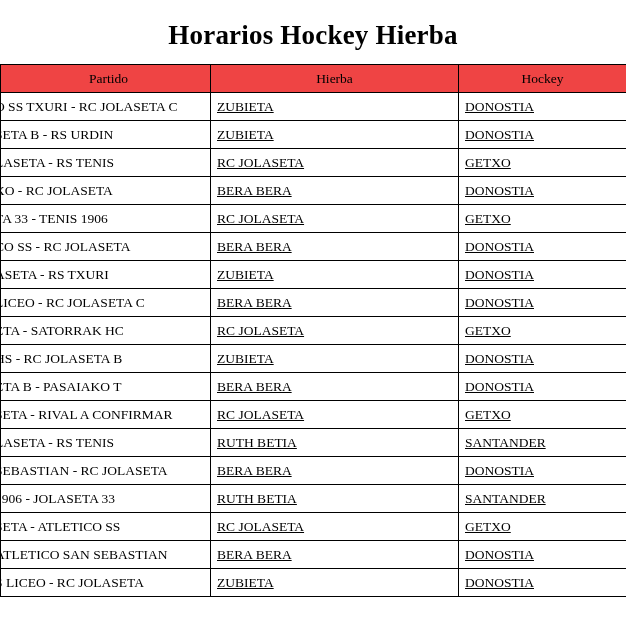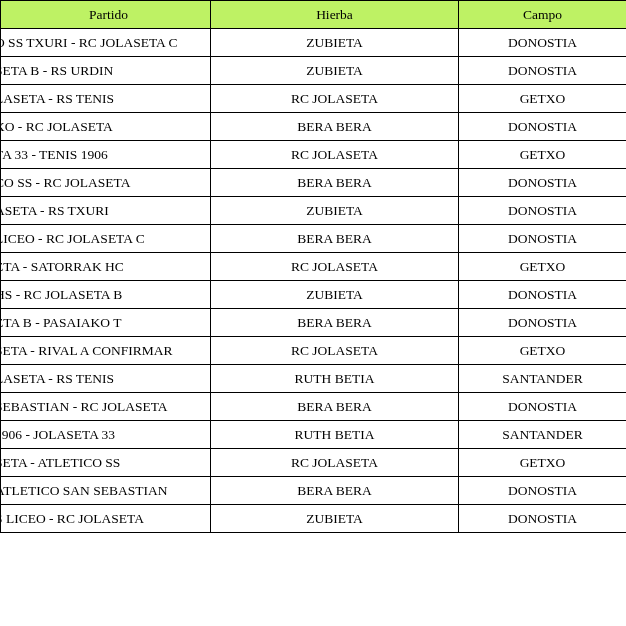--- a/index.html
+++ b/index.html
@@ -39,63 +39,65 @@
   table.schedule td {
     border: 1px solid #000000;
     height: 28px;
     padding: 0 6px;
     box-sizing: border-box;
     color: #000000;
     white-space: nowrap;
     overflow: hidden;
   }
   table.schedule thead th {
-    background: #bef264;
+    background: #ef4444;
     font-weight: normal;
     font-size: 13.5px;
     text-align: center;
   }
   thead th.col-partido {
     text-align: left;
     padding-left: 12px;
   }
   col.c-partido { width: 210px; }
   col.c-lugar   { width: 248px; }
   col.c-campo   { width: 168px; }
   td.cell-partido {
     text-align: left;
     padding-left: 0px;
   }
   td.cell-lugar,
   td.cell-campo {
-    text-align: center;
+    text-align: left;
+    text-decoration: underline;
   }
   
   td.cell-partido span {
     display: inline-block;
     margin-left: -12px;
   }
 </style>
 </head>
 <body>
 
 <div class="page">
 
+  <div class="title">Horarios Hockey Hierba</div>
 
   <table class="schedule">
     <colgroup>
       <col class="c-partido">
       <col class="c-lugar">
       <col class="c-campo">
     </colgroup>
     <thead>
       <tr>
         <th class="col-partido">Partido</th>
         <th>Hierba</th>
-        <th>Campo</th>
+        <th>Hockey</th>
       </tr>
     </thead>
     <tbody>
       <tr>
         <td class="cell-partido"><span>O SS TXURI  -  RC JOLASETA C</span></td>
         <td class="cell-lugar">ZUBIETA</td>
         <td class="cell-campo">DONOSTIA</td>
       </tr>
       <tr>
         <td class="cell-partido"><span>SETA B  -  RS URDIN</span></td>

